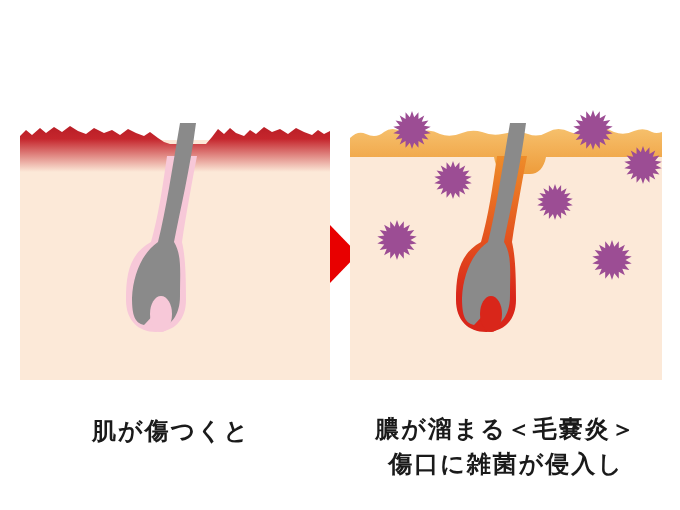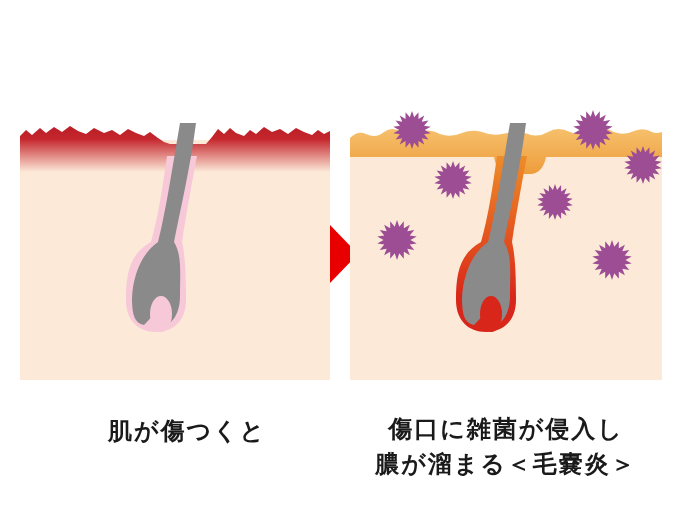--- a/index.html
+++ b/index.html
@@ -9,21 +9,21 @@
       overflow:hidden;
     }
     .panel-svg{position:absolute;overflow:visible;}
     #left-panel{left:20px;top:120px;}
     #right-panel{left:350px;top:120px;}
     #arrow-svg{position:absolute;left:330px;top:225px;}
     .caption{
       position:absolute;text-align:center;font-weight:bold;
       font-size:24px;letter-spacing:2px;line-height:35px;color:#1a1a1a;
     }
-    #caption-left{left:32px;top:413px;width:310px;}
+    #caption-left{left:16px;top:413px;width:310px;}
     #caption-right{left:344px;top:411px;width:324px;}
   </style>
 </head>
 <body>
 
 <svg id="left-panel" class="panel-svg" width="310" height="260" viewBox="0 0 310 260">
   <defs>
     <linearGradient id="gradWound" x1="0" y1="0" x2="0" y2="1">
       <stop offset="0" stop-color="#b91e26"></stop>
       <stop offset="0.28" stop-color="#c5262d"></stop>
@@ -122,15 +122,15 @@
     <use href="#germ" transform="translate(47,120) scale(1)"></use>
     <use href="#germ" transform="translate(262,140) scale(1)"></use>
   </g>
 </svg>
 
 <div id="caption-left" class="caption">
   <span>肌が傷つくと</span>
 </div>
 
 <div id="caption-right" class="caption">
+  <div>膿が溜まる＜毛嚢炎＞</div>
   <div>傷口に雑菌が侵入し</div>
-  <div>膿が溜まる＜毛嚢炎＞</div>
 </div>
 
 </body></html>

